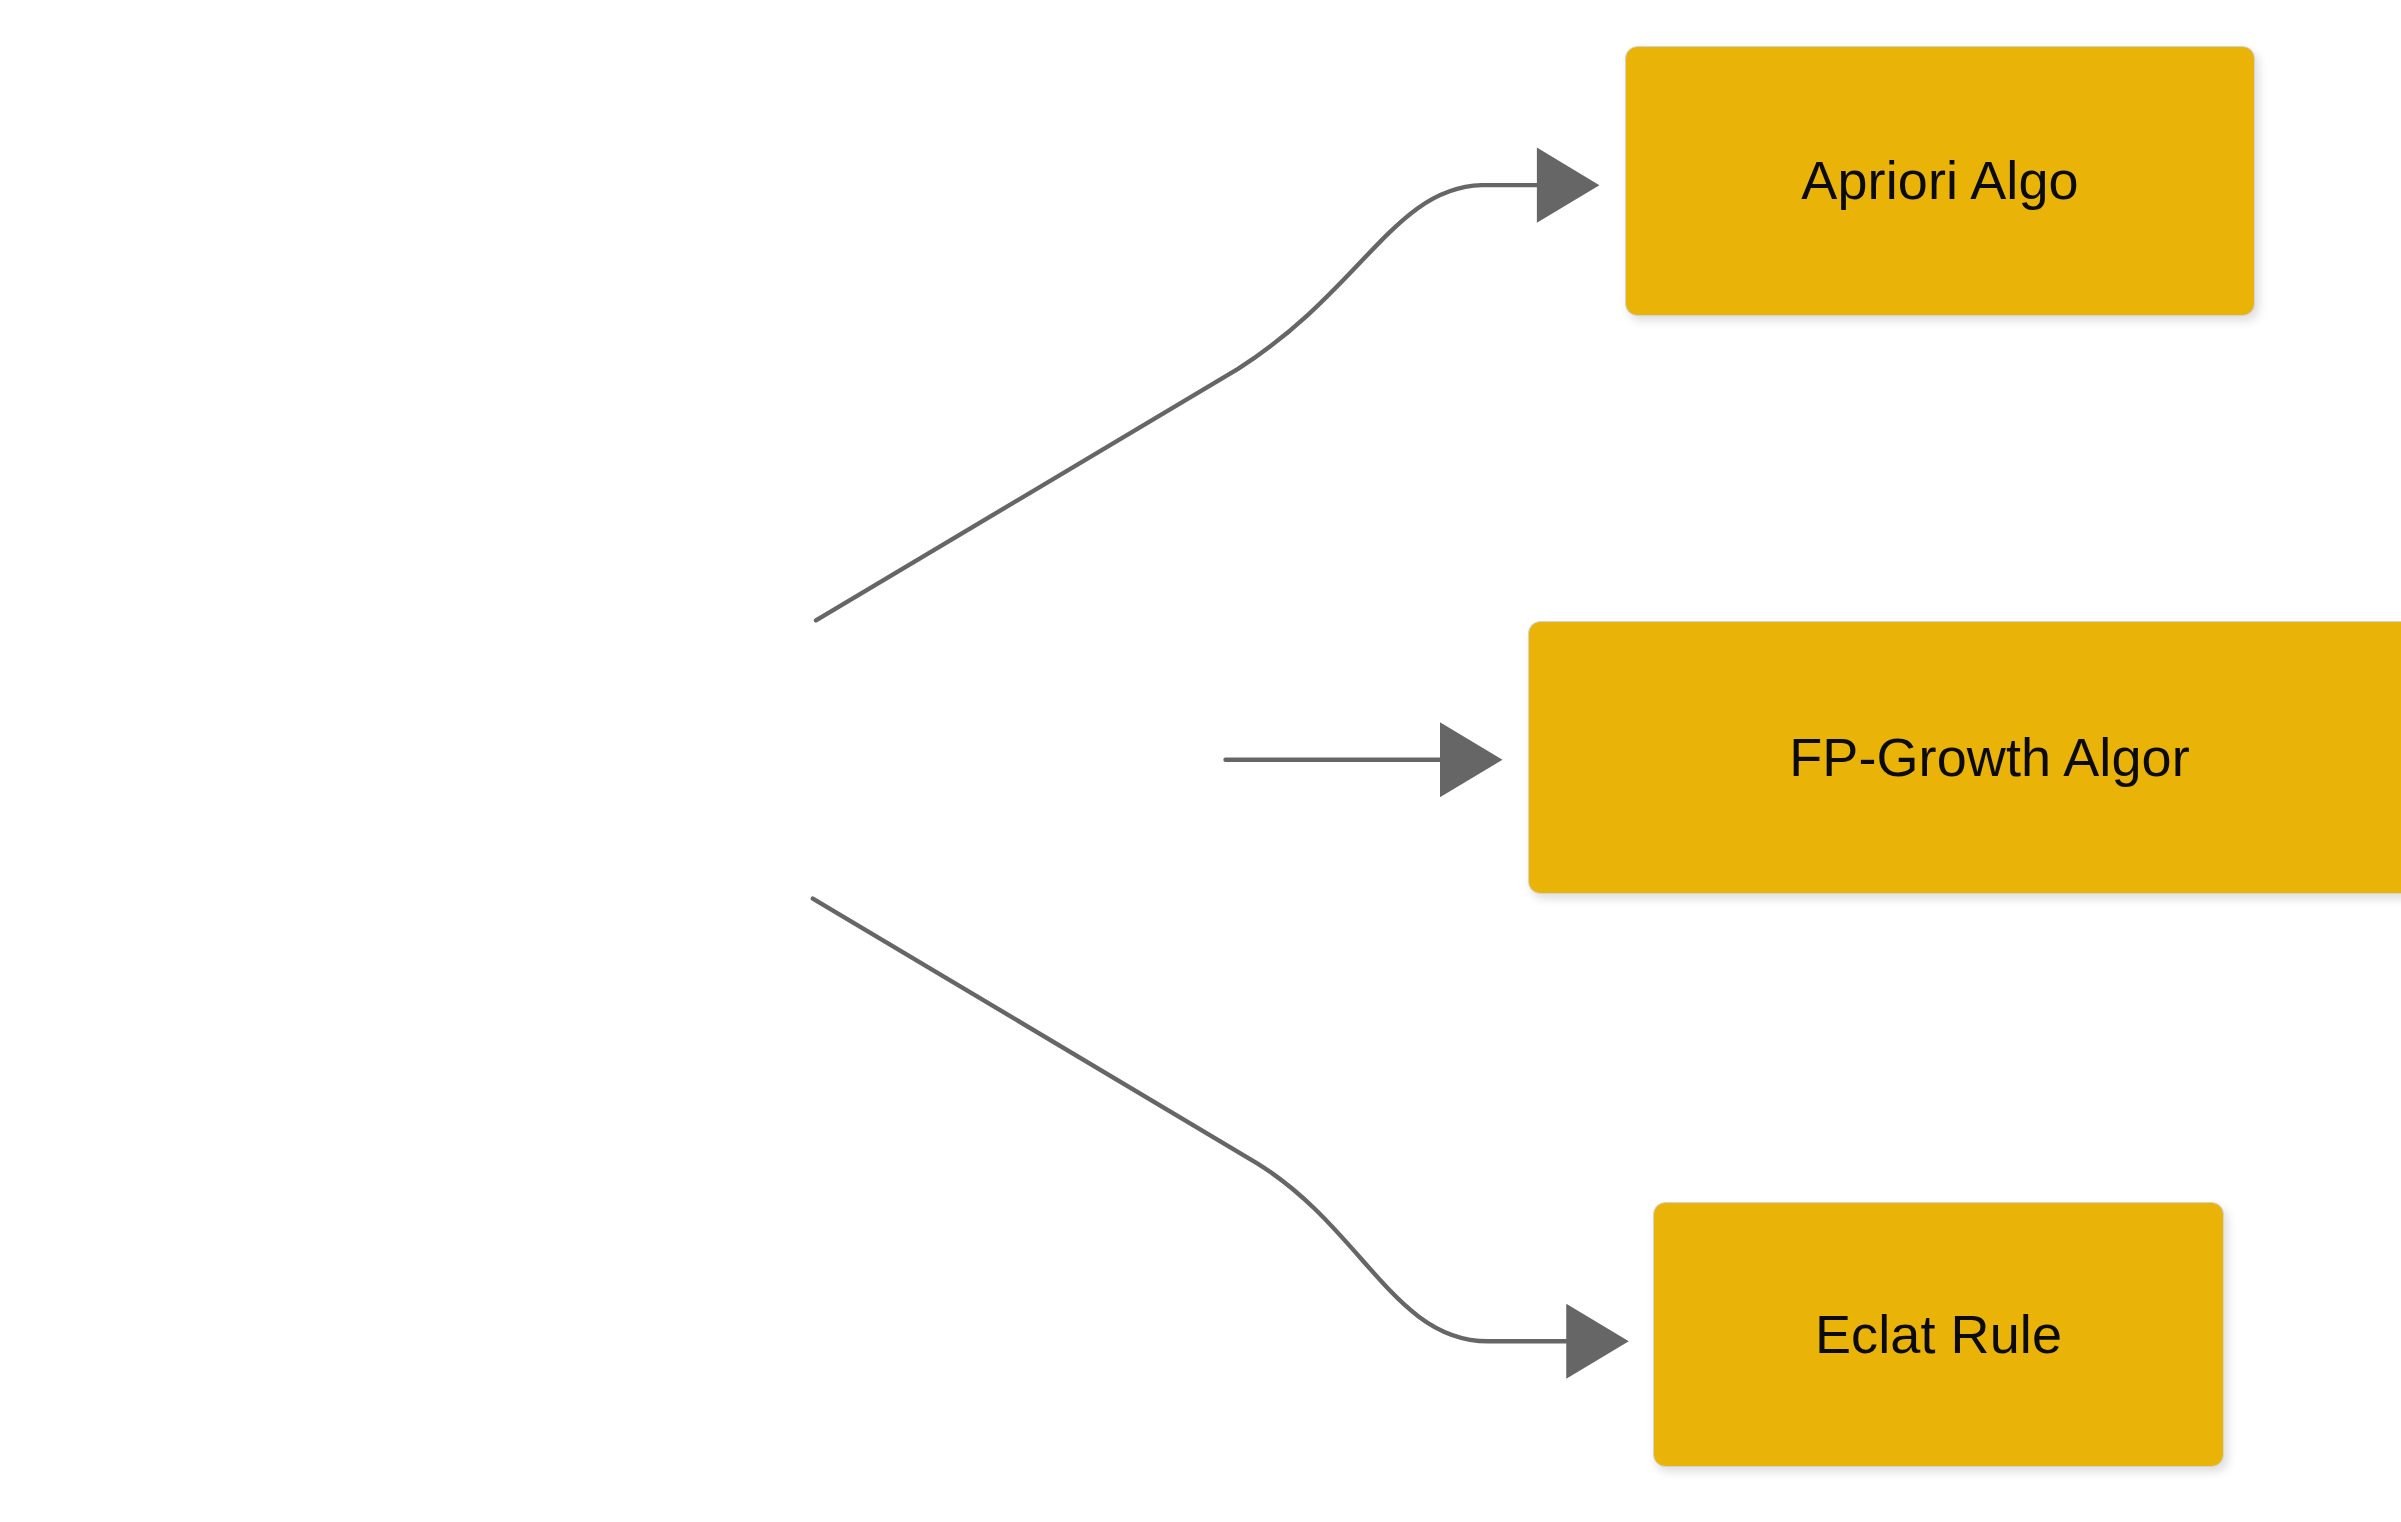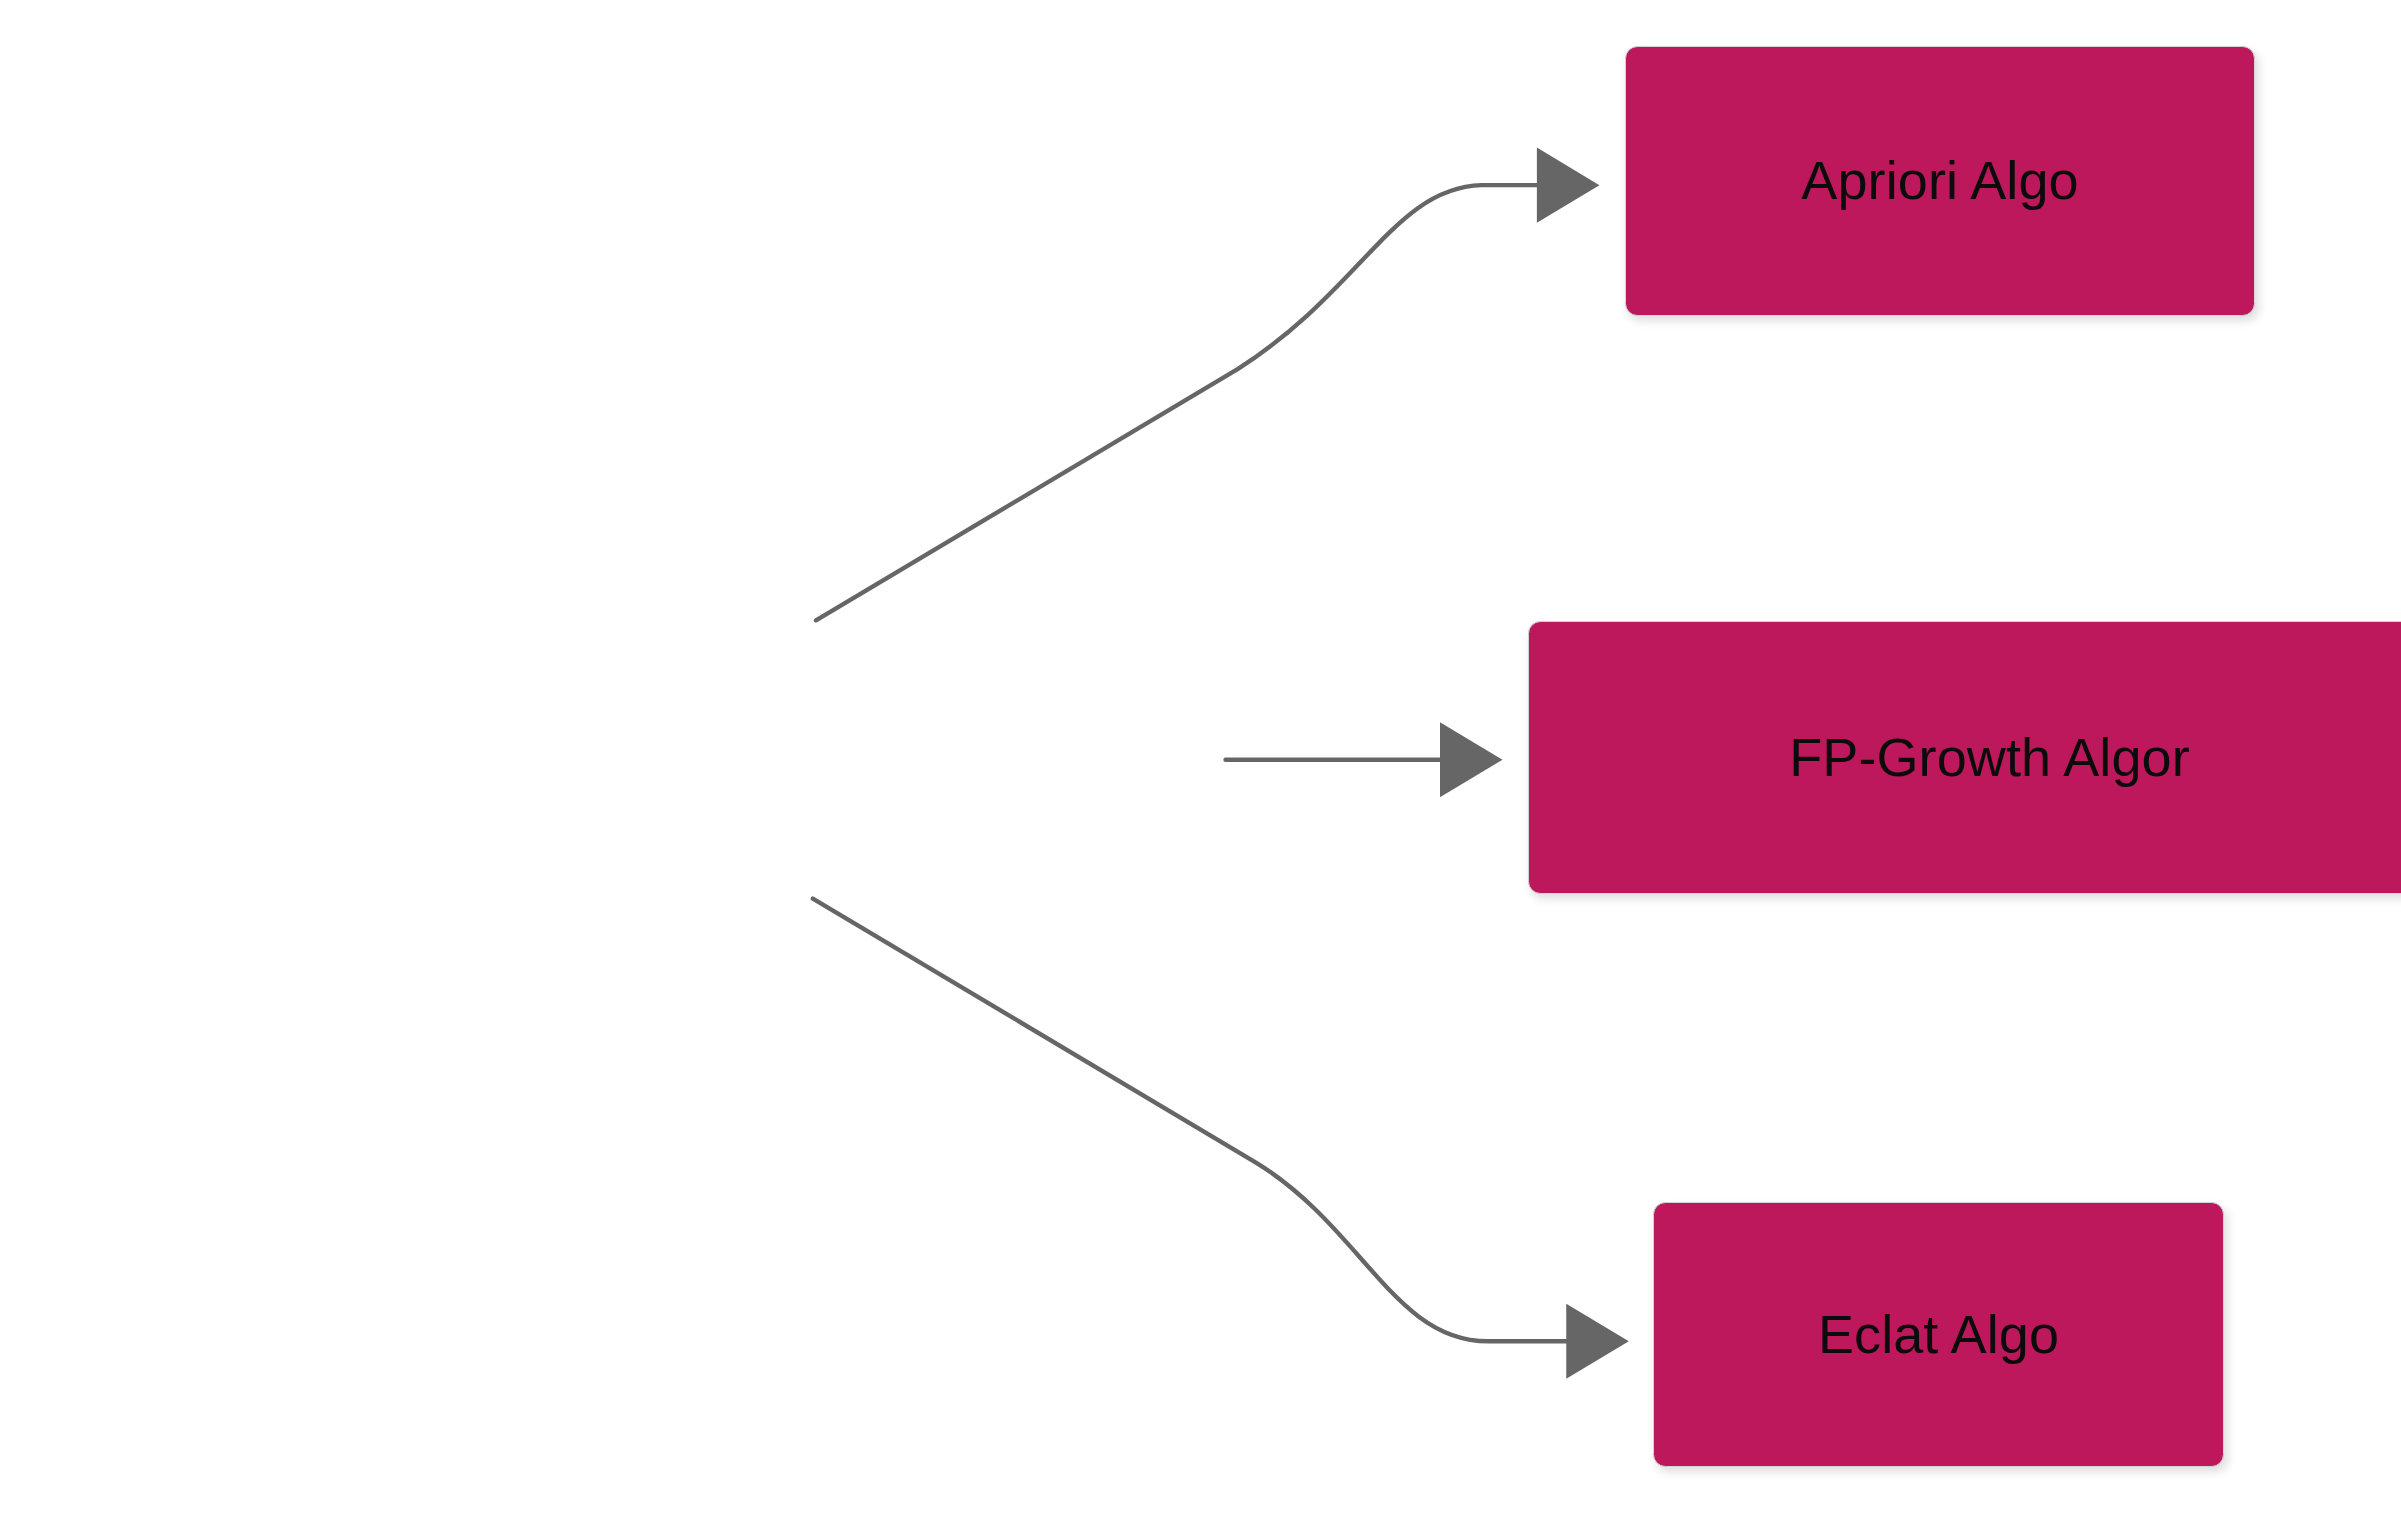--- a/index.html
+++ b/index.html
@@ -22,21 +22,21 @@
     position: absolute;
     left: 0;
     top: 0;
     width: 2401px;
     height: 1522px;
     pointer-events: none;
   }
   .node {
     position: absolute;
     box-sizing: border-box;
-    background: #be185d;
+    background: #eab308;
     border: 1.9px solid #d4d4d4;
     border-radius: 12.5px;
     box-shadow: 3.8px 5px 10px rgba(0,0,0,0.13);
     display: flex;
     align-items: center;
     justify-content: center;
     text-align: center;
   }
   .node-label {
     font-family: "Liberation Sans", sans-serif;
@@ -79,17 +79,17 @@
 
   <div class="node" id="node-apriori">
     <span class="node-label">Apriori Algo</span>
   </div>
 
   <div class="node" id="node-fpgrowth">
     <span class="node-label">FP-Growth Algor</span>
   </div>
 
   <div class="node" id="node-eclat">
-    <span class="node-label">Eclat Algo</span>
+    <span class="node-label">Eclat Rule</span>
   </div>
 
 </div>
 
 
 </body></html>

